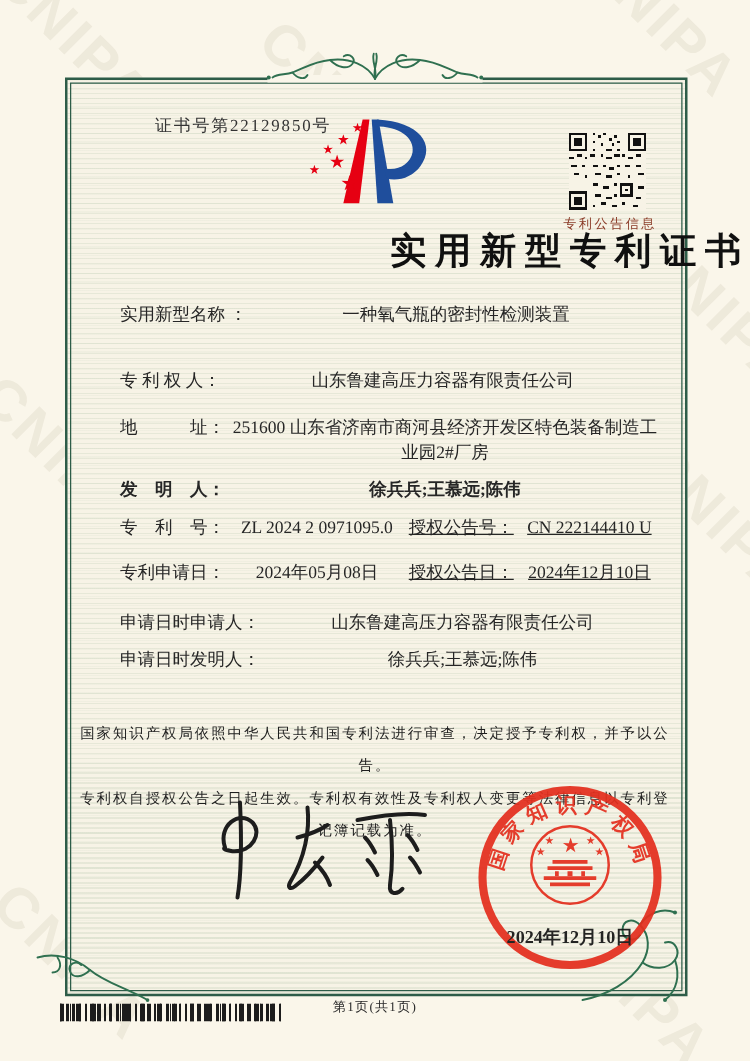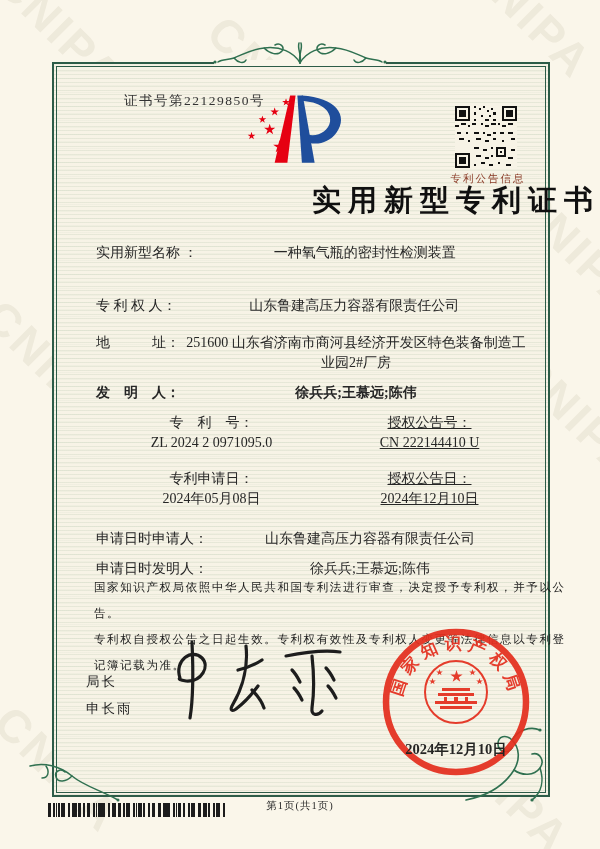--- a/index.html
+++ b/index.html
@@ -19,28 +19,28 @@
   .qr{position:absolute;left:455px;top:106px;}
   .qr-caption{position:absolute;left:436px;top:172px;width:104px;text-align:center;
               font-size:10.5px;letter-spacing:2px;color:#8a3a26;}
   .title{position:absolute;left:0;top:181px;width:600px;text-align:right;
          font-size:29px;font-weight:bold;letter-spacing:7px;color:#101010;}
   .fields{position:absolute;left:96px;top:243px;width:436px;font-size:14px;line-height:20px;text-align:center;}
   .row{display:flex;margin:0;}
   .lab{flex:0 0 auto;white-space:pre;}
   .val{flex:1 1 auto;}
   .row.two{display:flex;}
-  .row.two .field{display:flex;flex-direction:column;}
+  .row.two .field{display:flex;}
   .row.two .field.f1{flex:0 0 231px;}
   .row.two .field.f2{flex:1;text-decoration:underline;}
   .m-name{margin-bottom:33px;} .m-pat{margin-bottom:17px;} .m-addr{margin-bottom:0;}
   .m-inv{margin-top:10px;margin-bottom:10px;font-weight:bold;} .m-no{margin-bottom:16px;}
   .m-date{margin-bottom:20px;} .m-app{margin-bottom:10px;}
-  .statement{position:absolute;left:58px;top:574px;width:484px;
-             font-size:11.5px;letter-spacing:1.6px;line-height:26px;color:#1e1e1e;padding-left:36px;}
+  .statement{position:absolute;left:58px;top:574px;width:484px;text-align:center;
+             font-size:11.5px;letter-spacing:1.6px;line-height:26px;color:#1e1e1e;}
   .signer{position:absolute;left:86px;top:668px;font-size:13.5px;line-height:27px;letter-spacing:2px;}
   .sig{position:absolute;left:140px;top:634px;}
   .seal{position:absolute;left:372px;top:618px;opacity:.93;}
   .page-no{position:absolute;left:0;top:799px;width:600px;text-align:center;
            font-size:10.5px;letter-spacing:1px;color:#2a2a2a;}
   .barcode{position:absolute;left:48px;top:803px;width:177px;height:14px;
     background:
       repeating-linear-gradient(90deg,#1c1c1c 0 2px,transparent 2px 5px),
       repeating-linear-gradient(90deg,#1c1c1c 0 1px,transparent 1px 8px),
       repeating-linear-gradient(90deg,#1c1c1c 0 3px,transparent 3px 13px);}
@@ -186,24 +186,20 @@
       <span class="lab">申请日时发明人：</span>
       <span class="val">徐兵兵;王慕远;陈伟</span>
     </div>
   </div>
 
   <div class="statement">
     <div>国家知识产权局依照中华人民共和国专利法进行审查，决定授予专利权，并予以公告。</div>
     <div>专利权自授权公告之日起生效。专利权有效性及专利权人变更等法律信息以专利登记簿记载为准。</div>
   </div>
 
-  <div class="signer">
-    <div>局长</div>
-    <div>申长雨</div>
-  </div>
 
   <svg class="sig" width="210" height="88" viewBox="0 0 210 88" aria-label="申长雨">
     <g stroke="#1d1d1d" stroke-width="3.2" fill="none" stroke-linecap="round">
       <path d="M40,44 C34,26 52,14 62,24 C70,32 62,48 46,47 C40,46 38,45 40,44"></path>
       <path d="M52,8 C53,30 54,60 50,84"></path>
       <path d="M98,36 C106,34 116,30 122,26"></path>
       <path d="M106,12 C108,30 104,52 92,72 C90,76 92,78 96,75 C104,69 112,60 118,52"></path>
       <path d="M112,56 C118,62 122,68 124,74"></path>
       <path d="M146,22 C166,18 186,16 200,18"></path>
       <path d="M172,22 C174,40 174,60 172,74 C171,82 178,82 182,77"></path>

